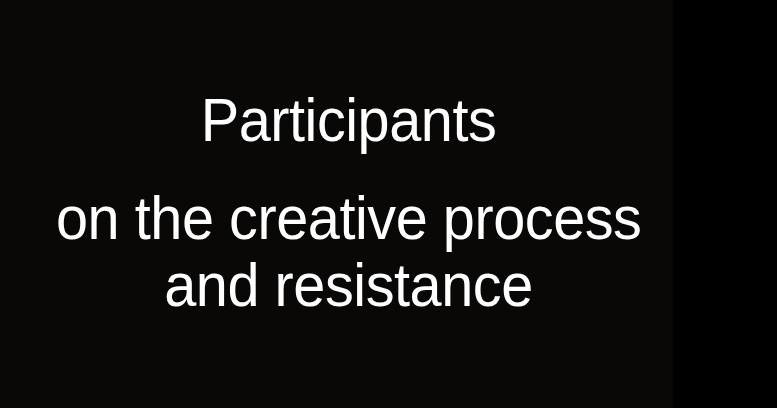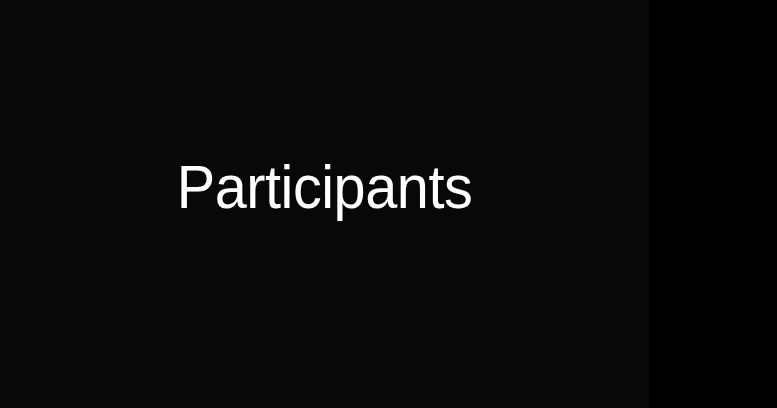--- a/index.html
+++ b/index.html
@@ -16,20 +16,21 @@
   .screen {
     position: relative;
     width: 649px;
     height: 408px;
     overflow: hidden;
     background: #090807;
     display: flex;
     flex-direction: column;
     align-items: flex-start;
     justify-content: center;
+    padding-left: 24px;
     -webkit-font-smoothing: antialiased;
   }
 
   .title-block {
     width: 100%;
     text-align: center;
     padding: 0 10px;
     box-sizing: border-box;
   }
 
@@ -62,16 +63,20 @@
 </style>
 </head>
 <body>
 
 <div class="screen">
 
   <div class="title-block">
 
     <div class="headline primary">Participants</div>
 
+    <div class="subhead-group">
+      <div class="headline secondary">on the creative process</div>
+      <div class="headline secondary">and resistance</div>
+    </div>
 
   </div>
 
 </div>
 
 </body></html>

